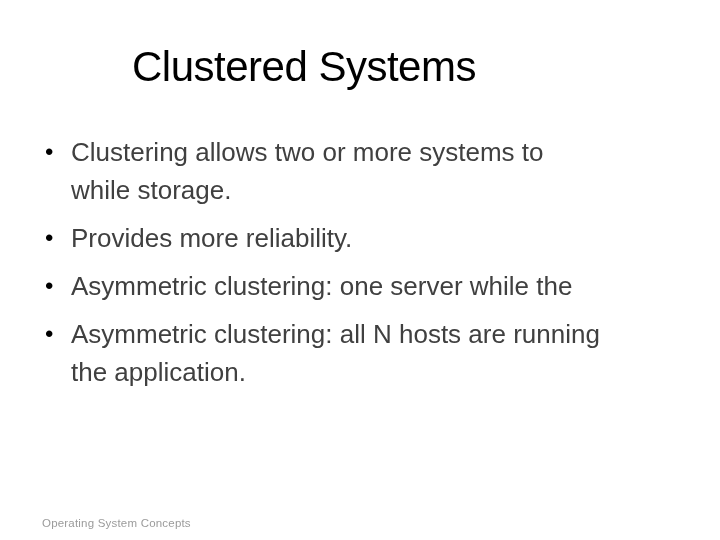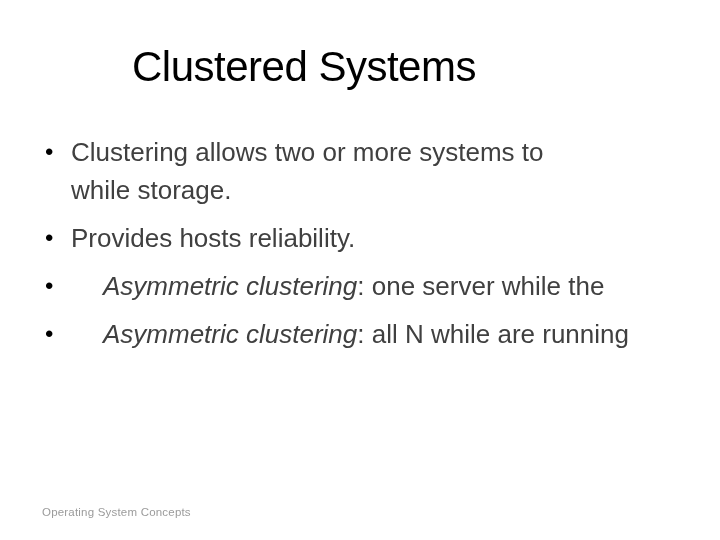--- a/index.html
+++ b/index.html
@@ -48,27 +48,25 @@
     color: #000000;
   }
   .bullet-text {
     flex: 1;
     font-size: 26px;
     line-height: 38px;
     color: #404040;
     letter-spacing: 0;
   }
   .bullet-text .em {
-    font-style: italic;
-    margin-left: 32px;
   }
   .slide-footer {
     position: absolute;
     left: 42px;
-    top: 505px;
+    top: 516px;
     font-size: 11.5px;
     line-height: 14px;
     color: #9b9b9b;
     letter-spacing: 0.2px;
   }
 </style>
 </head>
 <body>
 
 <div class="slide">
@@ -77,30 +75,30 @@
 
   <div class="bullet-list">
 
     <div class="bullet-item">
       <span class="bullet-marker">•</span>
       <div class="bullet-text"><span>Clustering allows two or more systems to</span><br><span>while storage.</span></div>
     </div>
 
     <div class="bullet-item">
       <span class="bullet-marker">•</span>
-      <div class="bullet-text"><span>Provides hosts reliability.</span></div>
+      <div class="bullet-text"><span>Provides more reliability.</span></div>
     </div>
 
     <div class="bullet-item">
       <span class="bullet-marker">•</span>
       <div class="bullet-text"><span class="em">Asymmetric clustering</span><span>: one server while the</span><br></div>
     </div>
 
     <div class="bullet-item">
       <span class="bullet-marker">•</span>
-      <div class="bullet-text"><span class="em">Asymmetric clustering</span><span>: all N while are running</span><br></div>
+      <div class="bullet-text"><span class="em">Asymmetric clustering</span><span>: all N hosts are running</span><br><span>the application.</span></div>
     </div>
 
   </div>
 
   <div class="slide-footer">Operating System Concepts</div>
 
 </div>
 
 </body></html>

